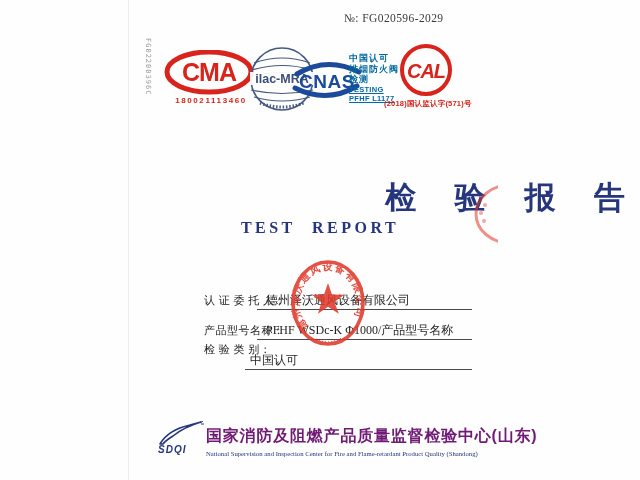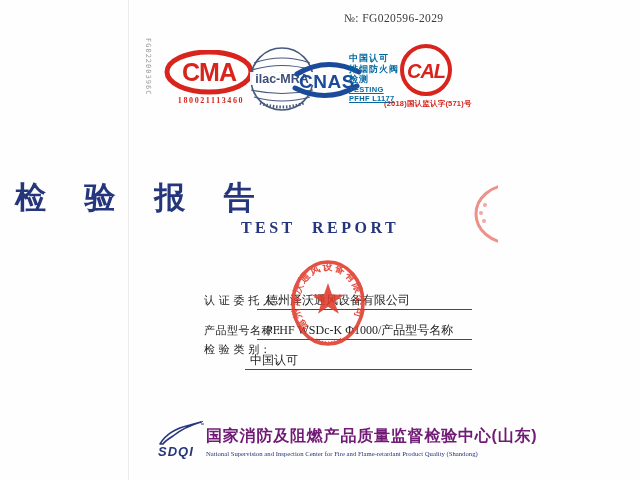--- a/index.html
+++ b/index.html
@@ -8,28 +8,28 @@
   .abs{position:absolute;}
   
   #page-edge{left:128px;top:0;width:1px;height:480px;background:#ececec;}
   
   #side-code{left:144px;top:38px;writing-mode:vertical-rl;font-size:7px;color:#9a9a9a;
              letter-spacing:1px;font-family:"DejaVu Sans Mono", monospace;}
   
   #report-no{left:344px;top:12px;font-size:11.5px;color:#3a3a3a;letter-spacing:.4px;}
   
   .logo-num{left:166px;top:96px;width:90px;text-align:center;font-size:8px;color:#d8241c;
-            letter-spacing:1.6px;font-family:Liberation Serif, serif;font-weight:bold;}
+            letter-spacing:1.6px;font-family:Liberation Sans, sans-serif;font-weight:bold;}
   #accred-text{left:349px;top:53px;color:#0369a1;font-family:"Liberation Sans", sans-serif;}
   #accred-text .zh{font-size:9px;font-weight:bold;line-height:10.5px;letter-spacing:1px;}
   #accred-text .en{font-size:7.5px;font-weight:bold;line-height:9px;letter-spacing:.3px;text-decoration:underline;}
   #cal-caption{left:384px;top:99px;font-size:7.5px;color:#d8241c;font-weight:bold;
                font-family:"Liberation Sans", sans-serif;letter-spacing:.2px;text-align:center;}
   
-  #title-zh{left:0;top:177px;width:640px;text-align:left;font-size:31px;font-weight:bold;
+  #title-zh{left:0;top:177px;width:640px;text-align:right;font-size:31px;font-weight:bold;
             color:#26367c;letter-spacing:15px;padding-left:15px;box-sizing:border-box;
             font-family:"Liberation Sans", sans-serif;}
   #title-en{left:0;top:219px;width:640px;text-align:center;font-size:16px;font-weight:bold;
             color:#26367c;letter-spacing:3.5px;word-spacing:9px;}
   
   .field-label{font-size:11px;color:#222;letter-spacing:.5px;margin-left:16px;}
   .field-value{font-size:12px;color:#1d1d1d;}
   .underline{border-bottom:1.2px solid #4a4a4a;}
   #f1-label{left:188px;top:293px;}
   #f1-value{left:266px;top:292px;}
@@ -41,21 +41,21 @@
   #f3-value{left:250px;top:352px;}
   #f3-line{left:245px;top:353px;width:227px;height:16px;}
   
   #stamp-main{left:268px;top:243px;opacity:.88;}
   #stamp-edge-wrap{left:468px;top:183px;width:30px;height:64px;overflow:hidden;opacity:.55;}
   
   #footer-zh{left:206px;top:426px;font-size:16px;font-weight:bold;color:#701a75;
              letter-spacing:.8px;font-family:"Liberation Sans", sans-serif;}
   #footer-en{left:206px;top:450px;font-size:6.7px;color:#26367c;
              font-family:"Liberation Serif", serif;}
-  #sdqi-text{left:158px;top:444px;font-size:13px;font-weight:bold;font-style:italic;
+  #sdqi-text{left:158px;top:444px;font-size:10px;font-weight:bold;font-style:italic;
              color:#26367c;font-family:"Liberation Sans", sans-serif;letter-spacing:1px;}
 </style>
 </head>
 <body>
 
 <div id="page">
 
   <div class="abs" id="page-edge"></div>
 
   <div class="abs" id="side-code">FG02200396C</div>

